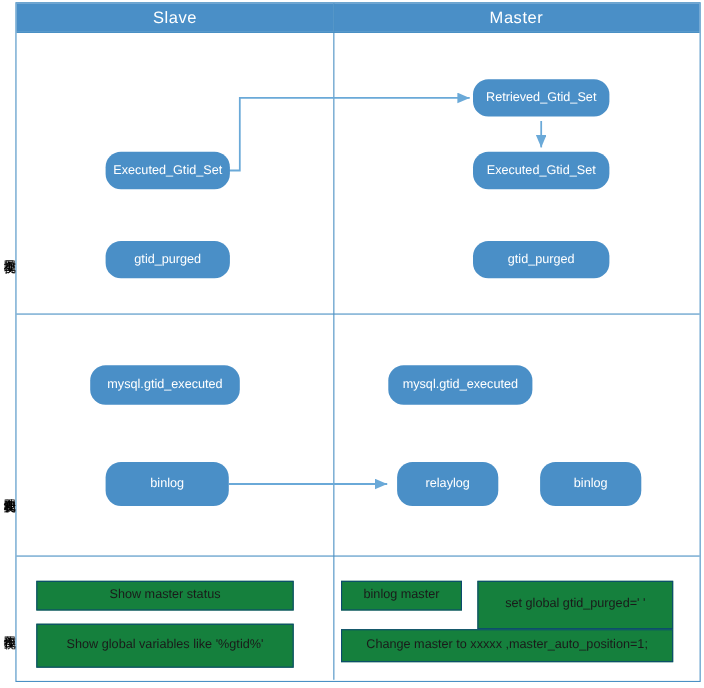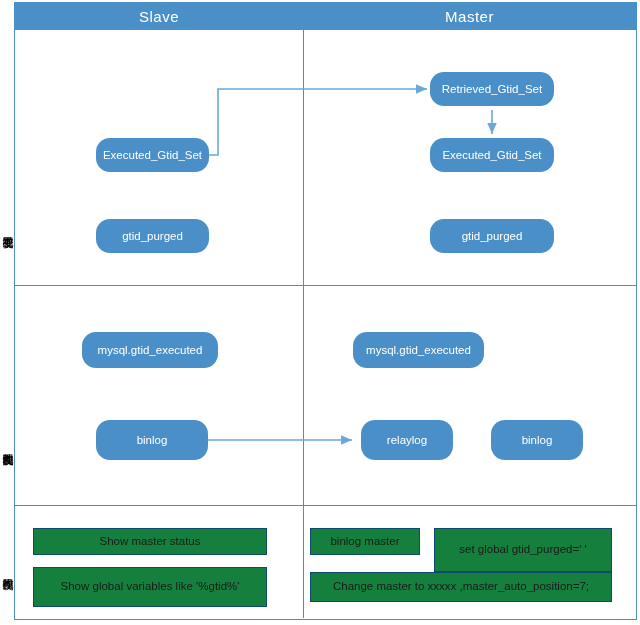--- a/index.html
+++ b/index.html
@@ -163,15 +163,15 @@
 
   <div class="box" style="left:353px; top:332px; width:131px; height:36px;">mysql.gtid_executed</div>
   <div class="box" style="left:361px; top:420px; width:92px; height:40px;">relaylog</div>
   <div class="box" style="left:491px; top:420px; width:92px; height:40px;">binlog</div>
 
   <div class="cmd" style="left:33px; top:528px; width:234px; height:27px;">Show master status</div>
   <div class="cmd" style="left:33px; top:567px; width:234px; height:40px;">Show global variables like '%gtid%'</div>
 
   <div class="cmd" style="left:310px; top:528px; width:110px; height:27px;">binlog master</div>
   <div class="cmd" style="left:434px; top:528px; width:178px; height:44px;">set global gtid_purged='  '</div>
-  <div class="cmd" style="left:310px; top:572px; width:302px; height:30px;">Change master to xxxxx ,master_auto_position=7;</div>
+  <div class="cmd" style="left:310px; top:572px; width:302px; height:30px;">Change master to xxxxx ,master_auto_position=1;</div>
 
 </div>
 
 </body></html>

